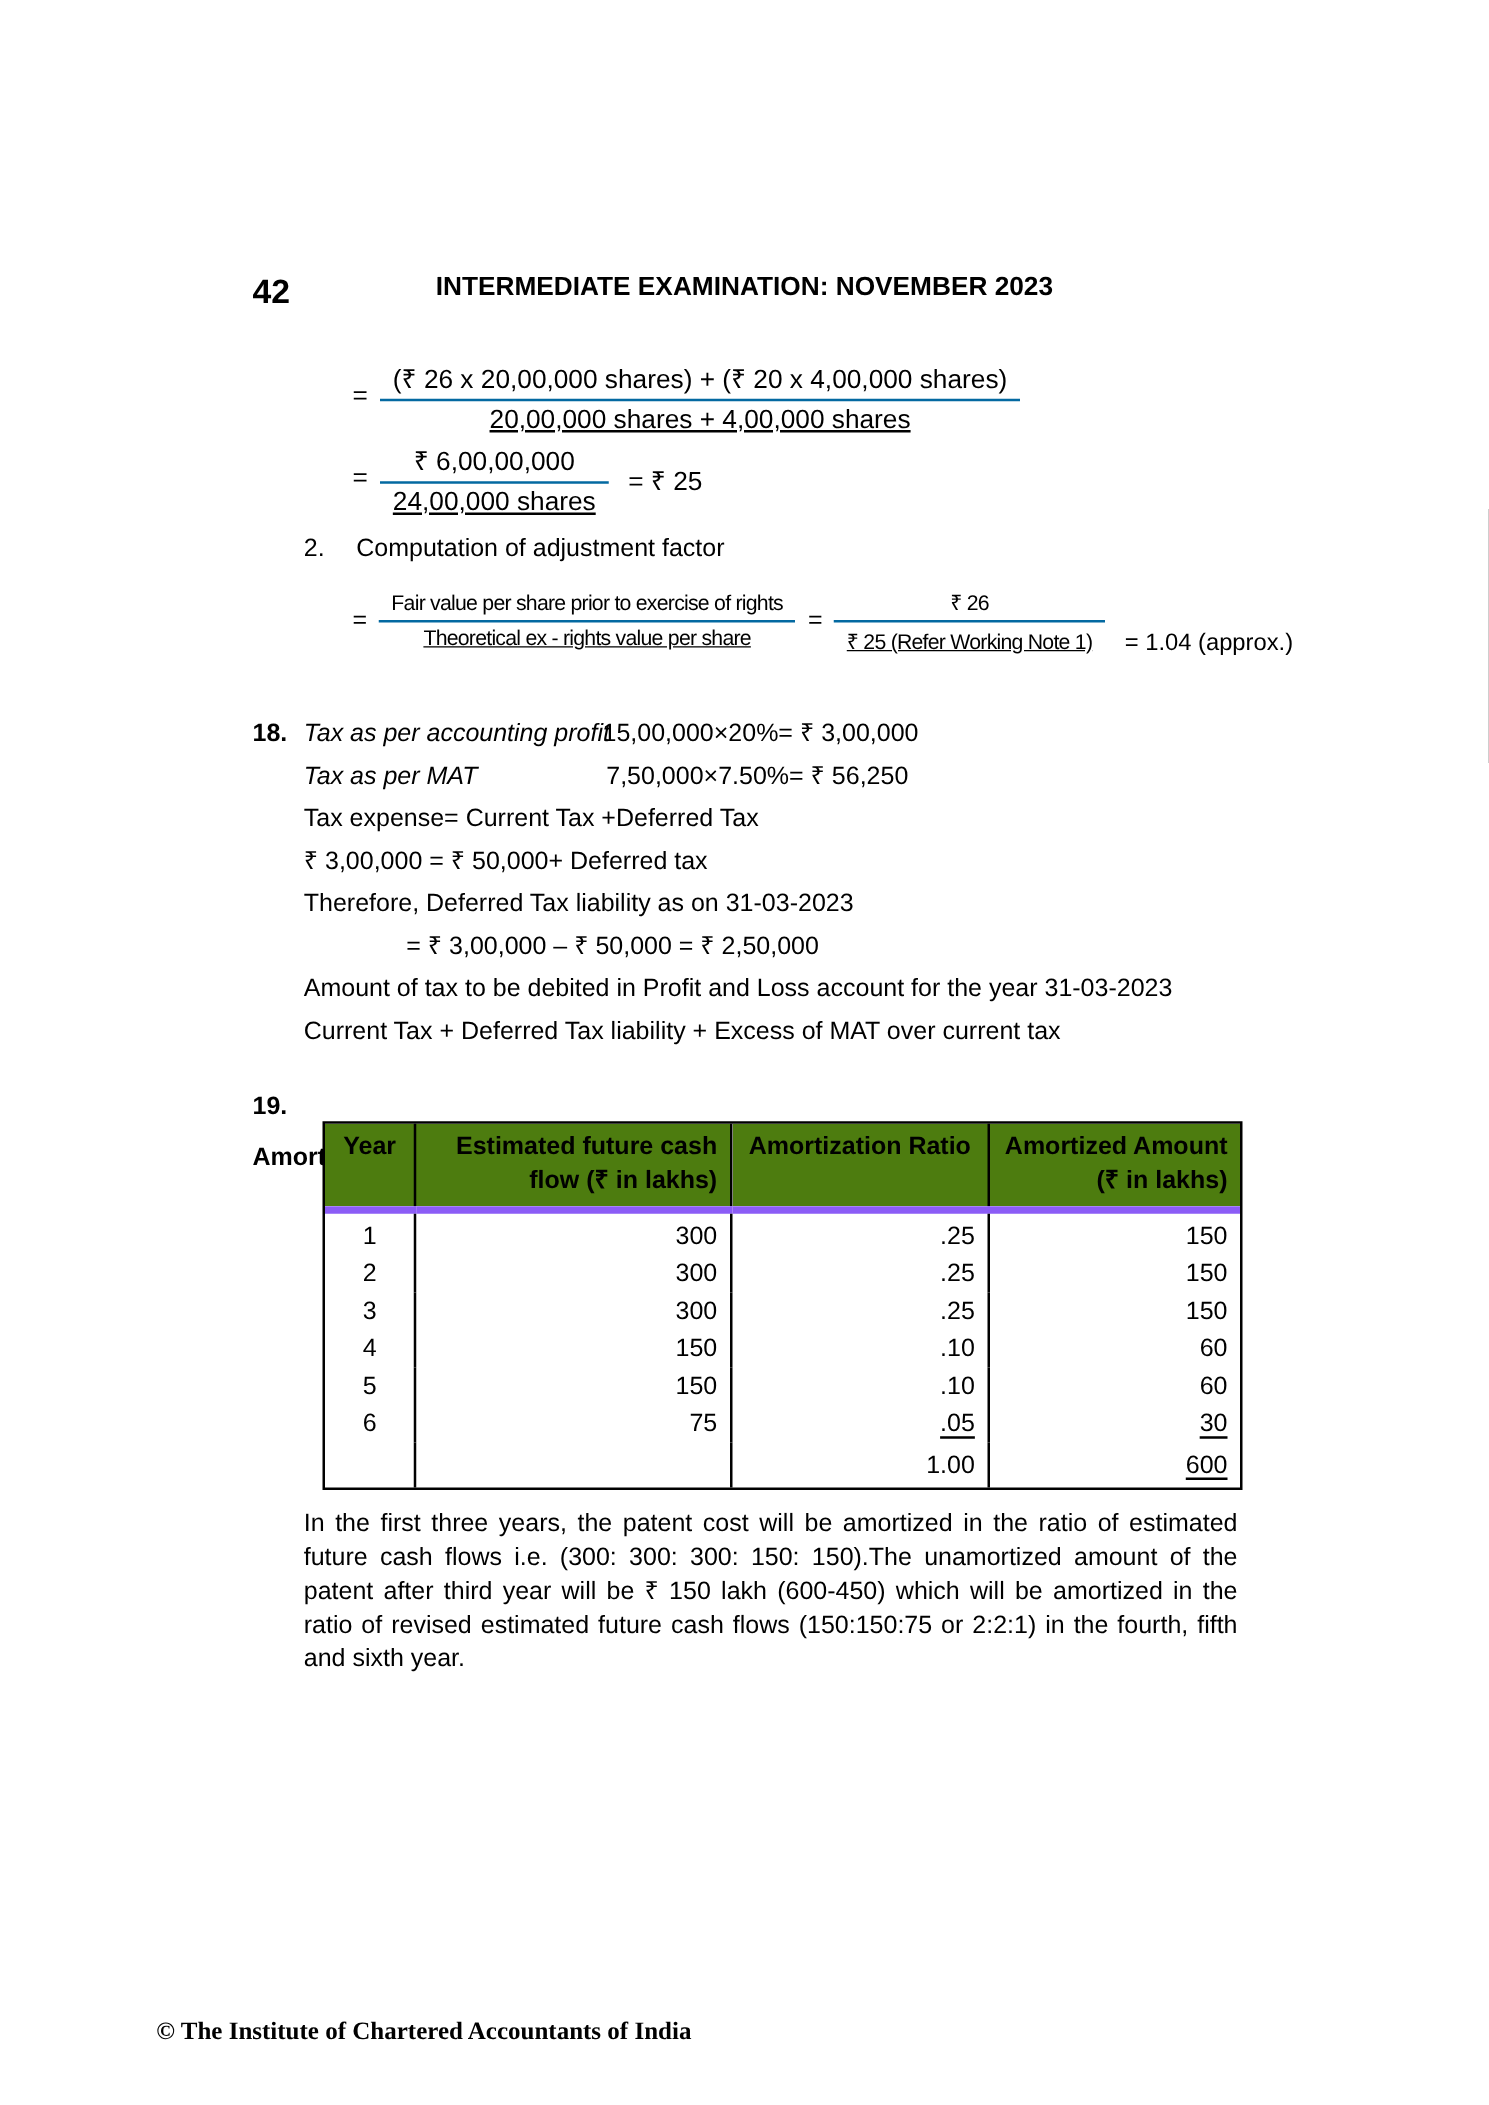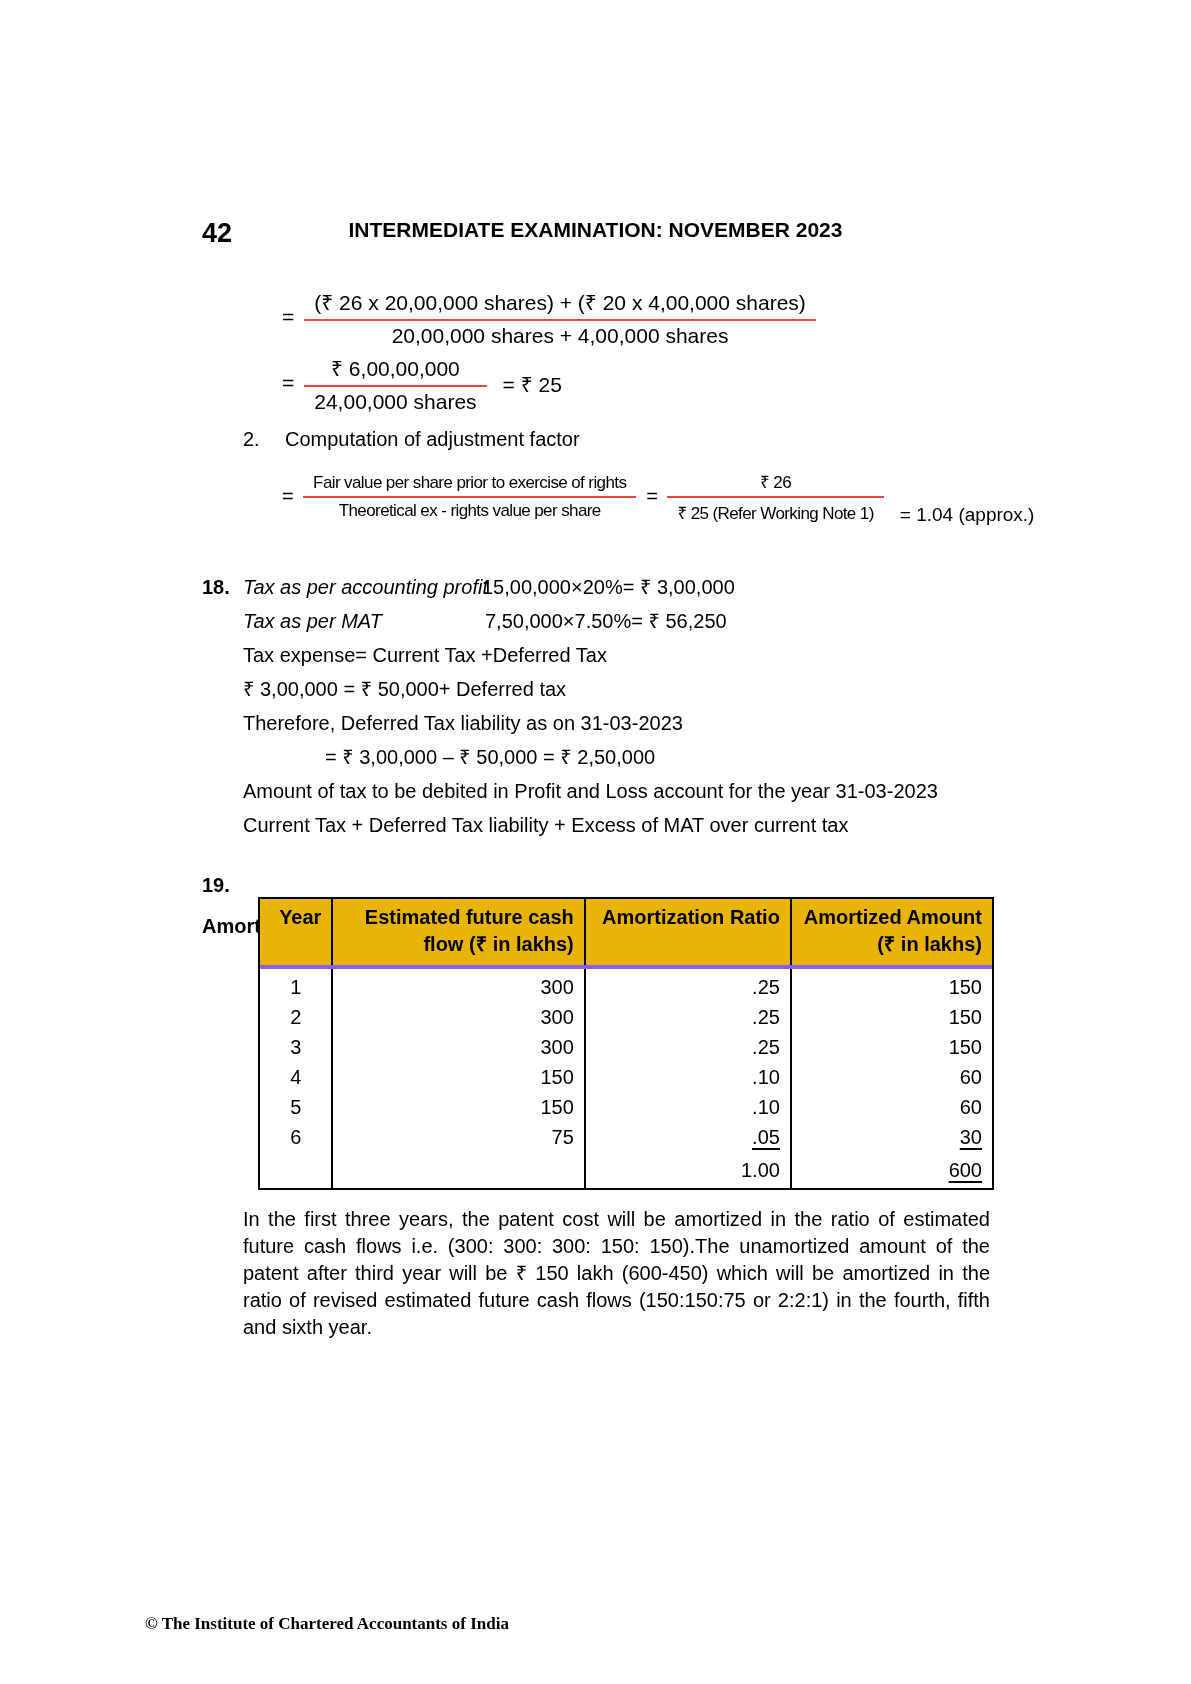--- a/index.html
+++ b/index.html
@@ -10,21 +10,21 @@
   }
   .abs{position:absolute;}
   .b{font-weight:bold;}
   
   .page-num{top:218px;left:202px;font-size:27px;font-weight:bold;}
   .page-title{top:218px;left:0;width:100%;text-align:center;font-size:21px;font-weight:bold;}
   
   .eqrow{display:flex;align-items:center;gap:10px;font-size:21px;white-space:nowrap;}
   .frac{display:inline-flex;flex-direction:column;text-align:center;}
   .frac .num{padding:0 10px 3px;}
-  .frac .den{border-top:2px solid #ef4444;padding:3px 10px 0;}
+  .frac .den{border-top:2px solid #0369a1;padding:3px 10px 0;text-decoration:underline;}
   .eq-sign{padding-bottom:2px;}
   .result{padding-left:6px;}
   .small-eq{font-size:17px;letter-spacing:-0.6px;}
   .small-eq .result{font-size:19px;letter-spacing:0;margin-top:36px;}
   
   .item-row{display:flex;font-size:20px;}
   .item-no{flex:0 0 41px;font-weight:bold;}
   .item2-no{flex:0 0 42px;font-weight:normal;}
   
   .a18{left:202px;top:570px;width:860px;}
@@ -32,34 +32,34 @@
   .line .no{position:absolute;left:0;font-weight:bold;}
   .line .lbl{position:absolute;left:41px;font-style:italic;}
   .line .tabval{position:absolute;left:280px;}
   .line .plain{position:absolute;left:41px;}
   .line .indent{position:absolute;left:123px;}
   
   .amort-table{border-collapse:collapse;table-layout:fixed;width:732px;font-size:20px;}
   .amort-table td{border-left:2px solid #000;padding:0 10px;overflow:hidden;}
   .amort-table td:first-child{border-left:none;}
   .amort-table thead td{
-    background:#eab308;border-bottom:4px solid #8b5cf6;font-weight:bold;
-    padding:5px 10px 7px;line-height:27px;vertical-align:top;text-align:right;
+    background:#4d7c0f;border-bottom:6px solid #8b5cf6;font-weight:bold;
+    padding:5px 10px 7px;line-height:27px;vertical-align:top;
   }
   .amort-table tbody td{height:30px;line-height:30px;}
   .amort-table tr.first-row td{padding-top:3px;}
   .amort-table tr.total-row td{height:36px;line-height:36px;}
   .c-center{text-align:center;}
   .c-right{text-align:right;}
   .ul{text-decoration:underline;text-underline-offset:4px;text-decoration-thickness:1.5px;}
   .tbl-wrap{border:2px solid #000;display:inline-block;}
   
   .para{left:243px;top:1206px;width:747px;font-size:20px;line-height:27px;text-align:justify;}
   
-  .footer{left:145px;top:1614px;font-family:"Liberation Serif",serif;font-size:17px;font-weight:bold;}
+  .footer{left:125px;top:1614px;font-family:"Liberation Serif",serif;font-size:20px;font-weight:bold;}
 </style>
 </head>
 <body>
 
 <div class="page">
 
   <div class="abs page-num">42</div>
   <div class="abs page-title">INTERMEDIATE EXAMINATION: NOVEMBER 2023</div>
 
   <div class="abs eqrow" style="top:288px;left:282px;">

